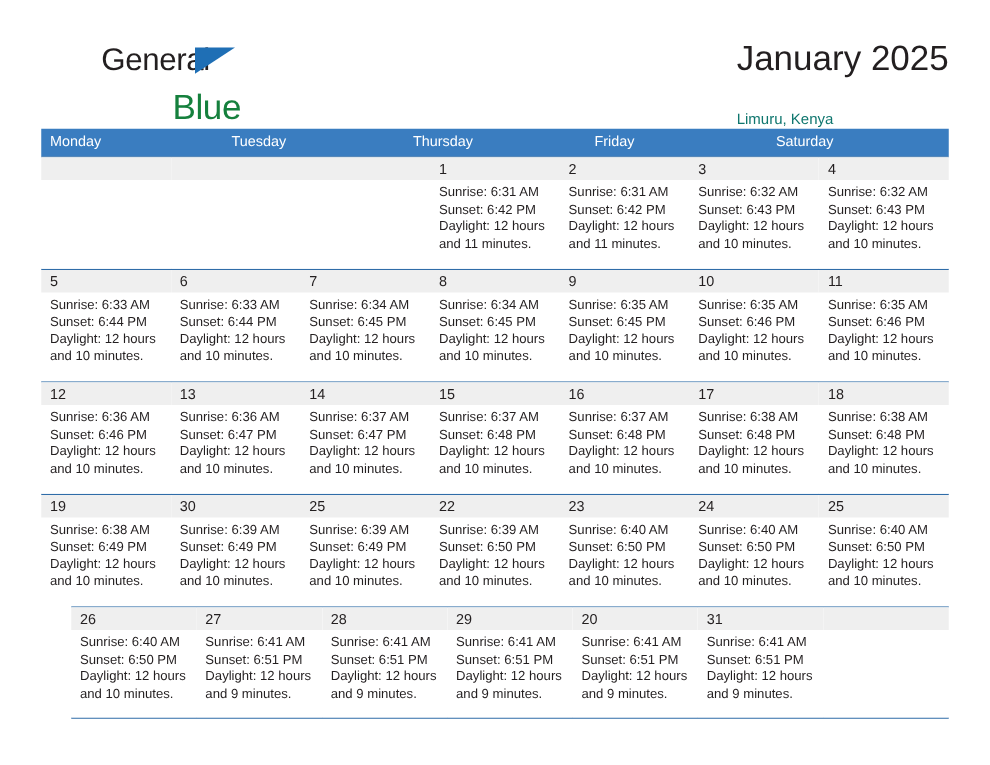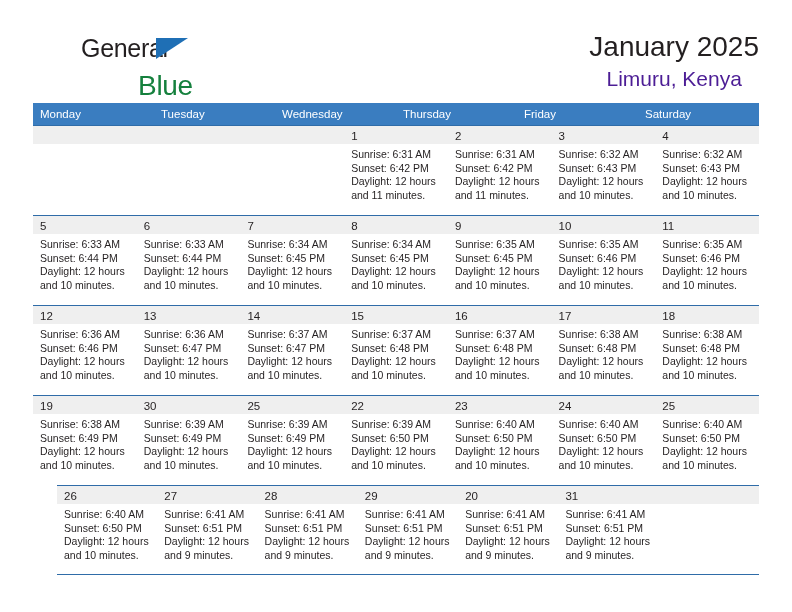--- a/index.html
+++ b/index.html
@@ -64,33 +64,33 @@
     font-size: 28px;
     letter-spacing: -0.3px;
     color: #15803d;
     font-family: "Liberation Sans", sans-serif;
   }
 
   .title-block {
     position: absolute;
     right: 0;
     top: 0;
-    text-align: center;
+    text-align: left;
   }
   .cal-title {
     font-size: 28px;
     color: #231f20;
     line-height: 34px;
     white-space: nowrap;
   }
   .cal-location {
-    font-size: 21px;
-    color: #4c1d95;
+    font-size: 12px;
+    color: #0f766e;
     line-height: 22px;
-    margin-top: 4px;
+    margin-top: 20px;
     white-space: nowrap;
   }
 
   
   .calendar {
     position: absolute;
     left: 33px;
     top: 103px;
     width: 726px;
   }
@@ -169,21 +169,20 @@
       <div class="cal-location">Limuru, Kenya</div>
     </div>
 
   </div>
 
   <div class="calendar">
 
     <div class="dow-row">
       <div class="dow-cell">Monday</div>
       <div class="dow-cell">Tuesday</div>
-      <div class="dow-cell">Wednesday</div>
       <div class="dow-cell">Thursday</div>
       <div class="dow-cell">Friday</div>
       <div class="dow-cell">Saturday</div>
     </div>
 
     <div class="week-row">
       <div class="day-cell">
         <div class="daynum-band"><span class="daynum"></span></div>
         <div class="day-body">
           <div class="day-line"></div>

